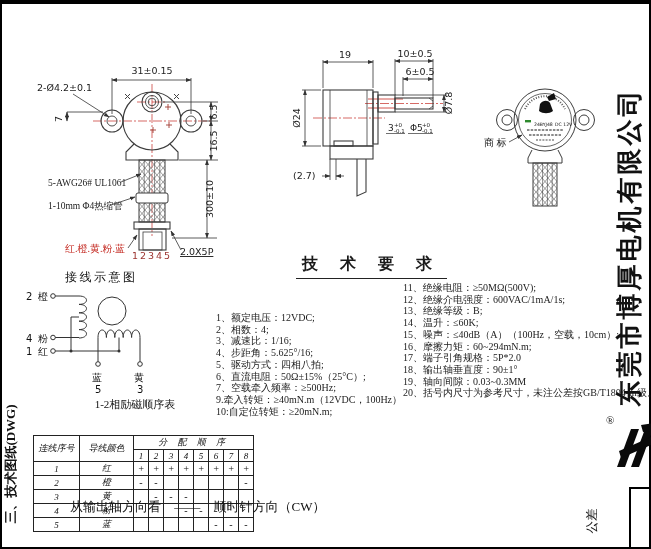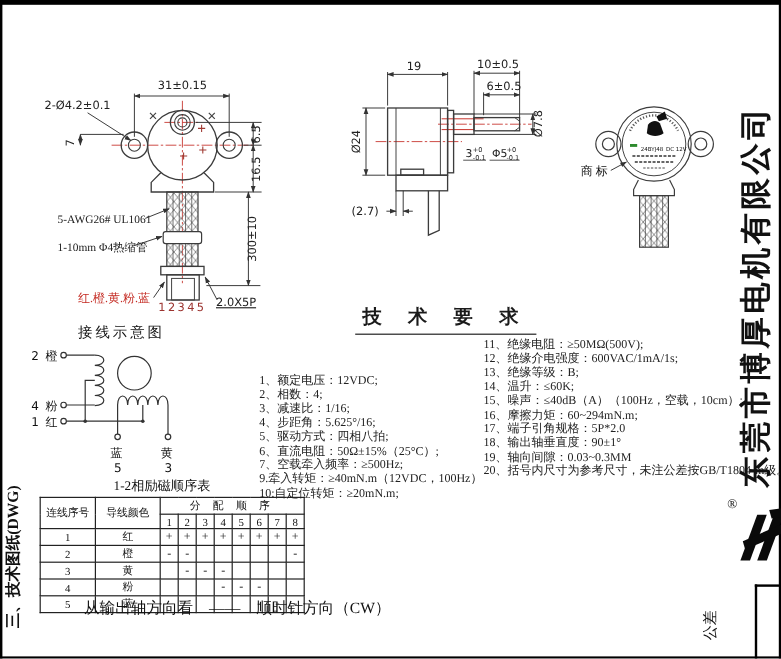--- a/index.html
+++ b/index.html
@@ -320,21 +320,21 @@
     <circle cx="106" cy="88" r="1.5" fill="#333"></circle>
 
     <text x="79" y="118" font-size="10" class="cjk" fill="#111">蓝</text>
     <text x="82" y="130" font-size="10" fill="#111">5</text>
     <text x="121" y="118" font-size="10" class="cjk" fill="#111">黄</text>
     <text x="124" y="130" font-size="10" fill="#111">3</text>
 
     <text x="122" y="145" font-size="11" text-anchor="middle" class="cjk" fill="#111">1-2相励磁顺序表</text>
   </svg>
 
-  <table class="seq abs cjk" style="left:33px;top:414px;">
+  <table class="seq abs cjk" style="left:33px;top:435px;font-style:italic;">
     <colgroup>
       <col class="c-seq">
         <col class="c-col">
       <col class="c-s">
         <col class="c-s">
         <col class="c-s">
         <col class="c-s">
       <col class="c-s">
         <col class="c-s">
         <col class="c-s">

